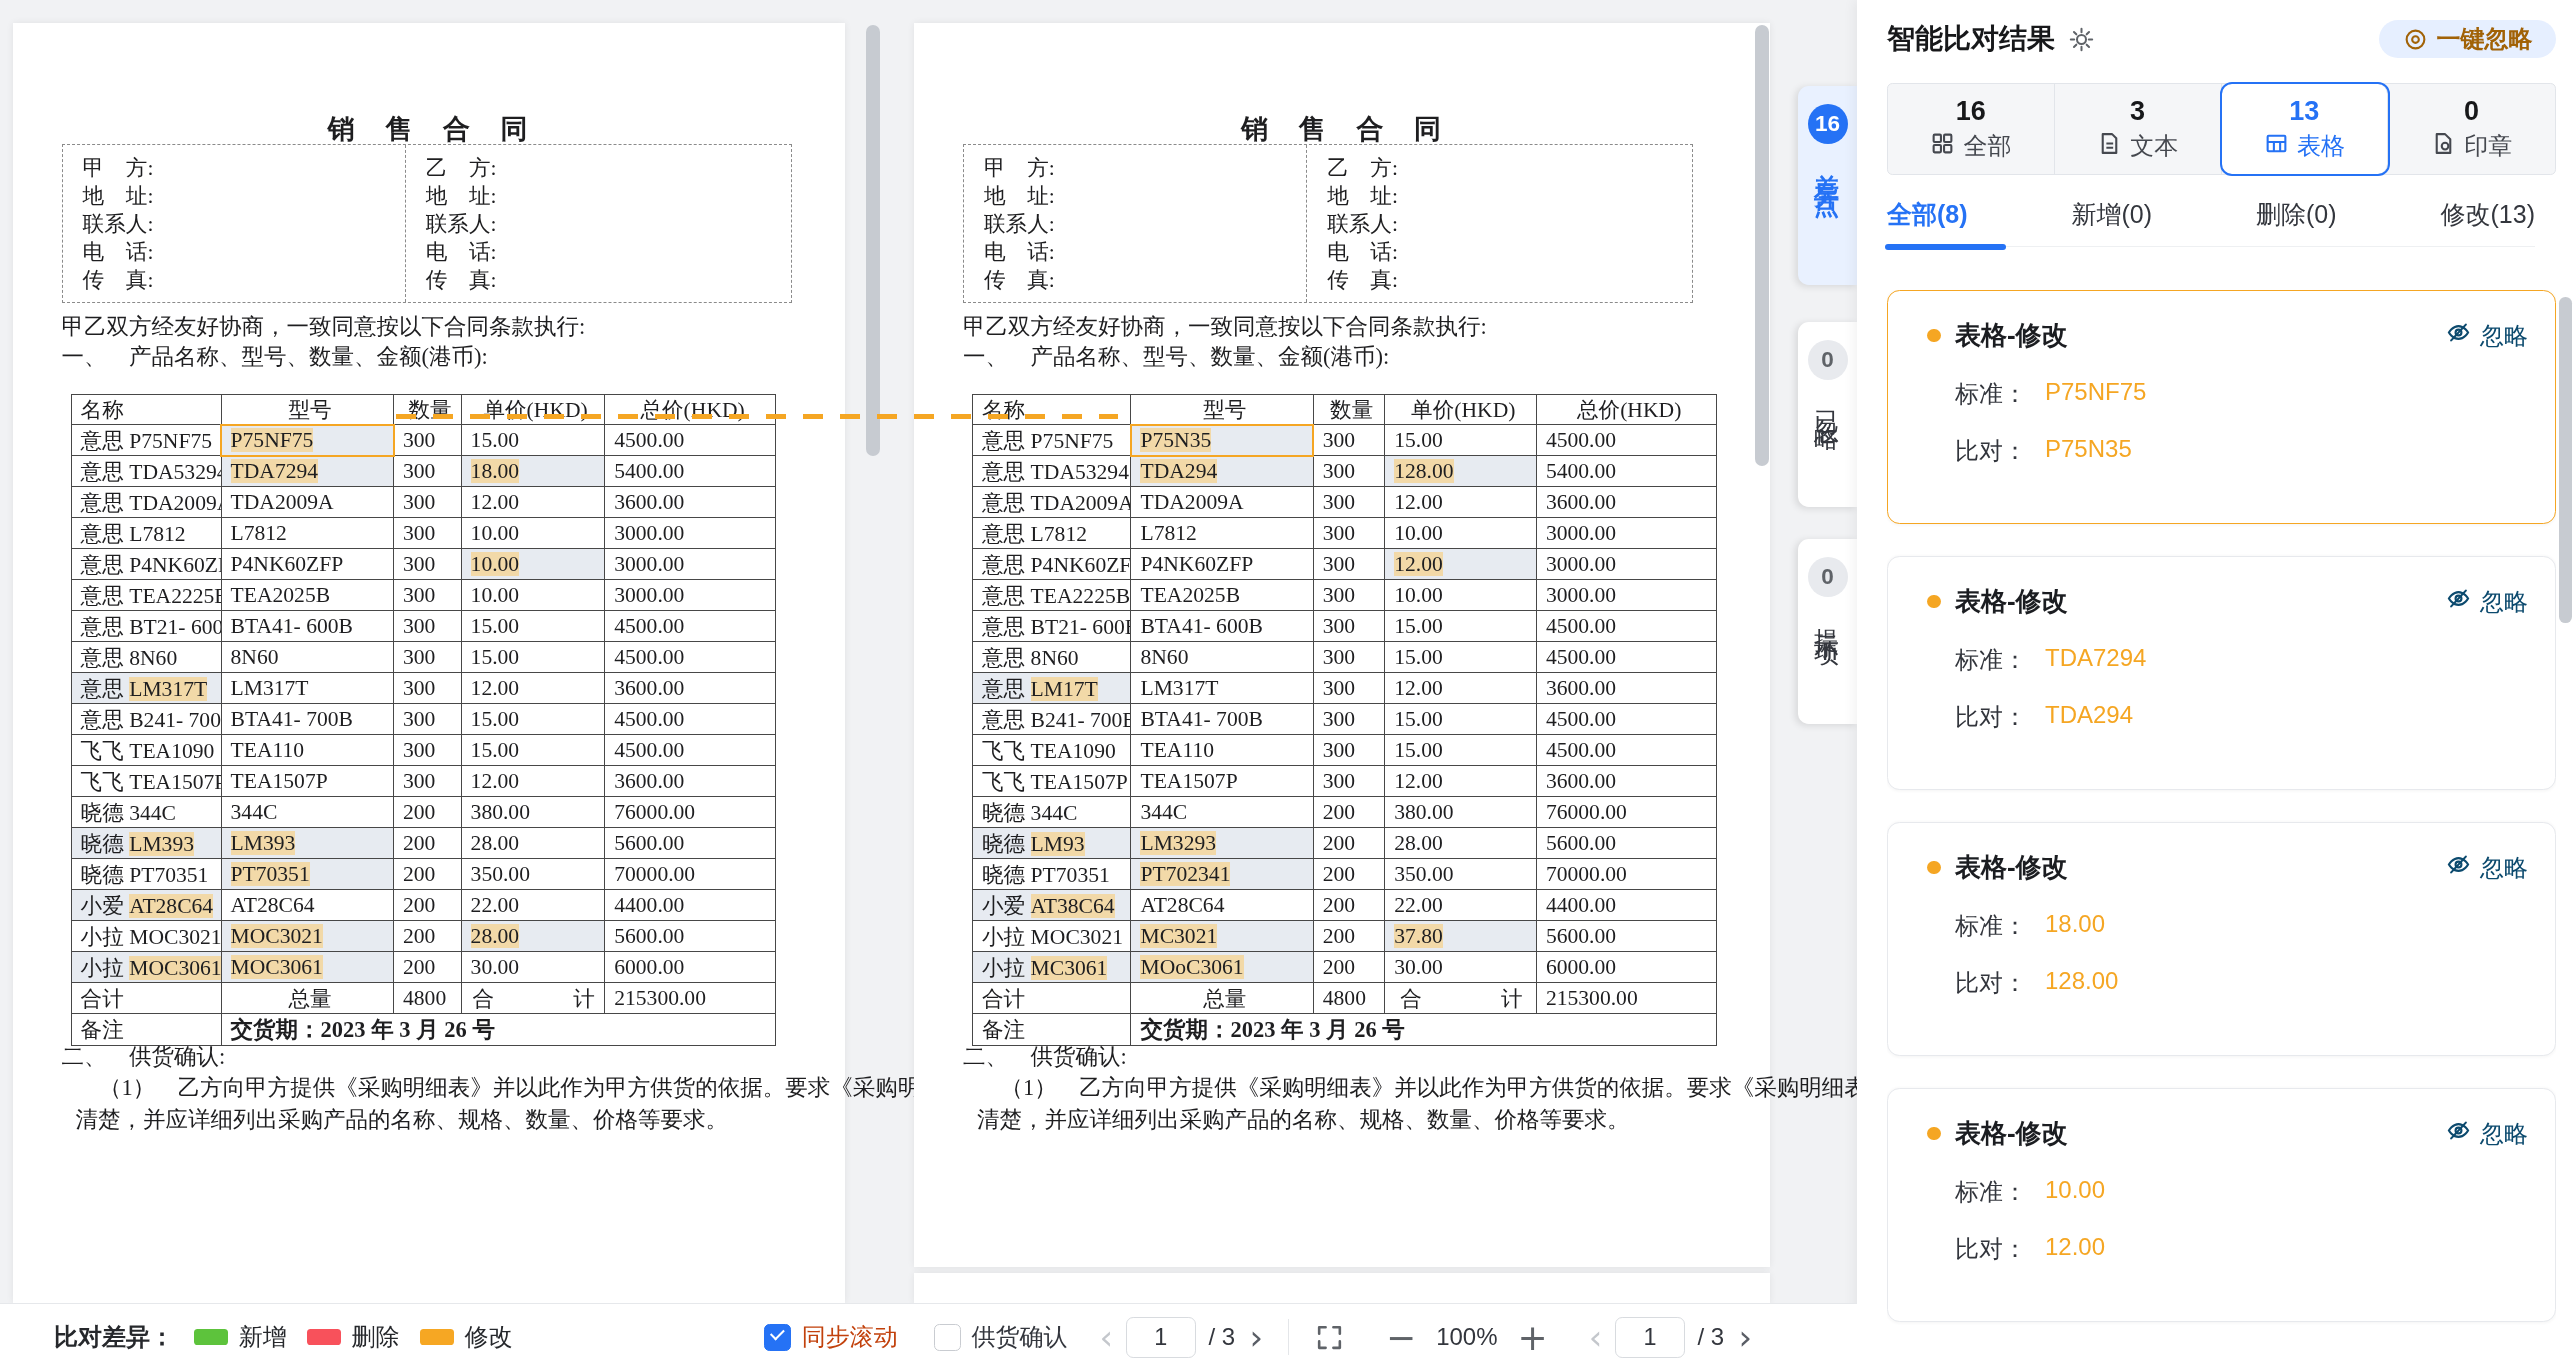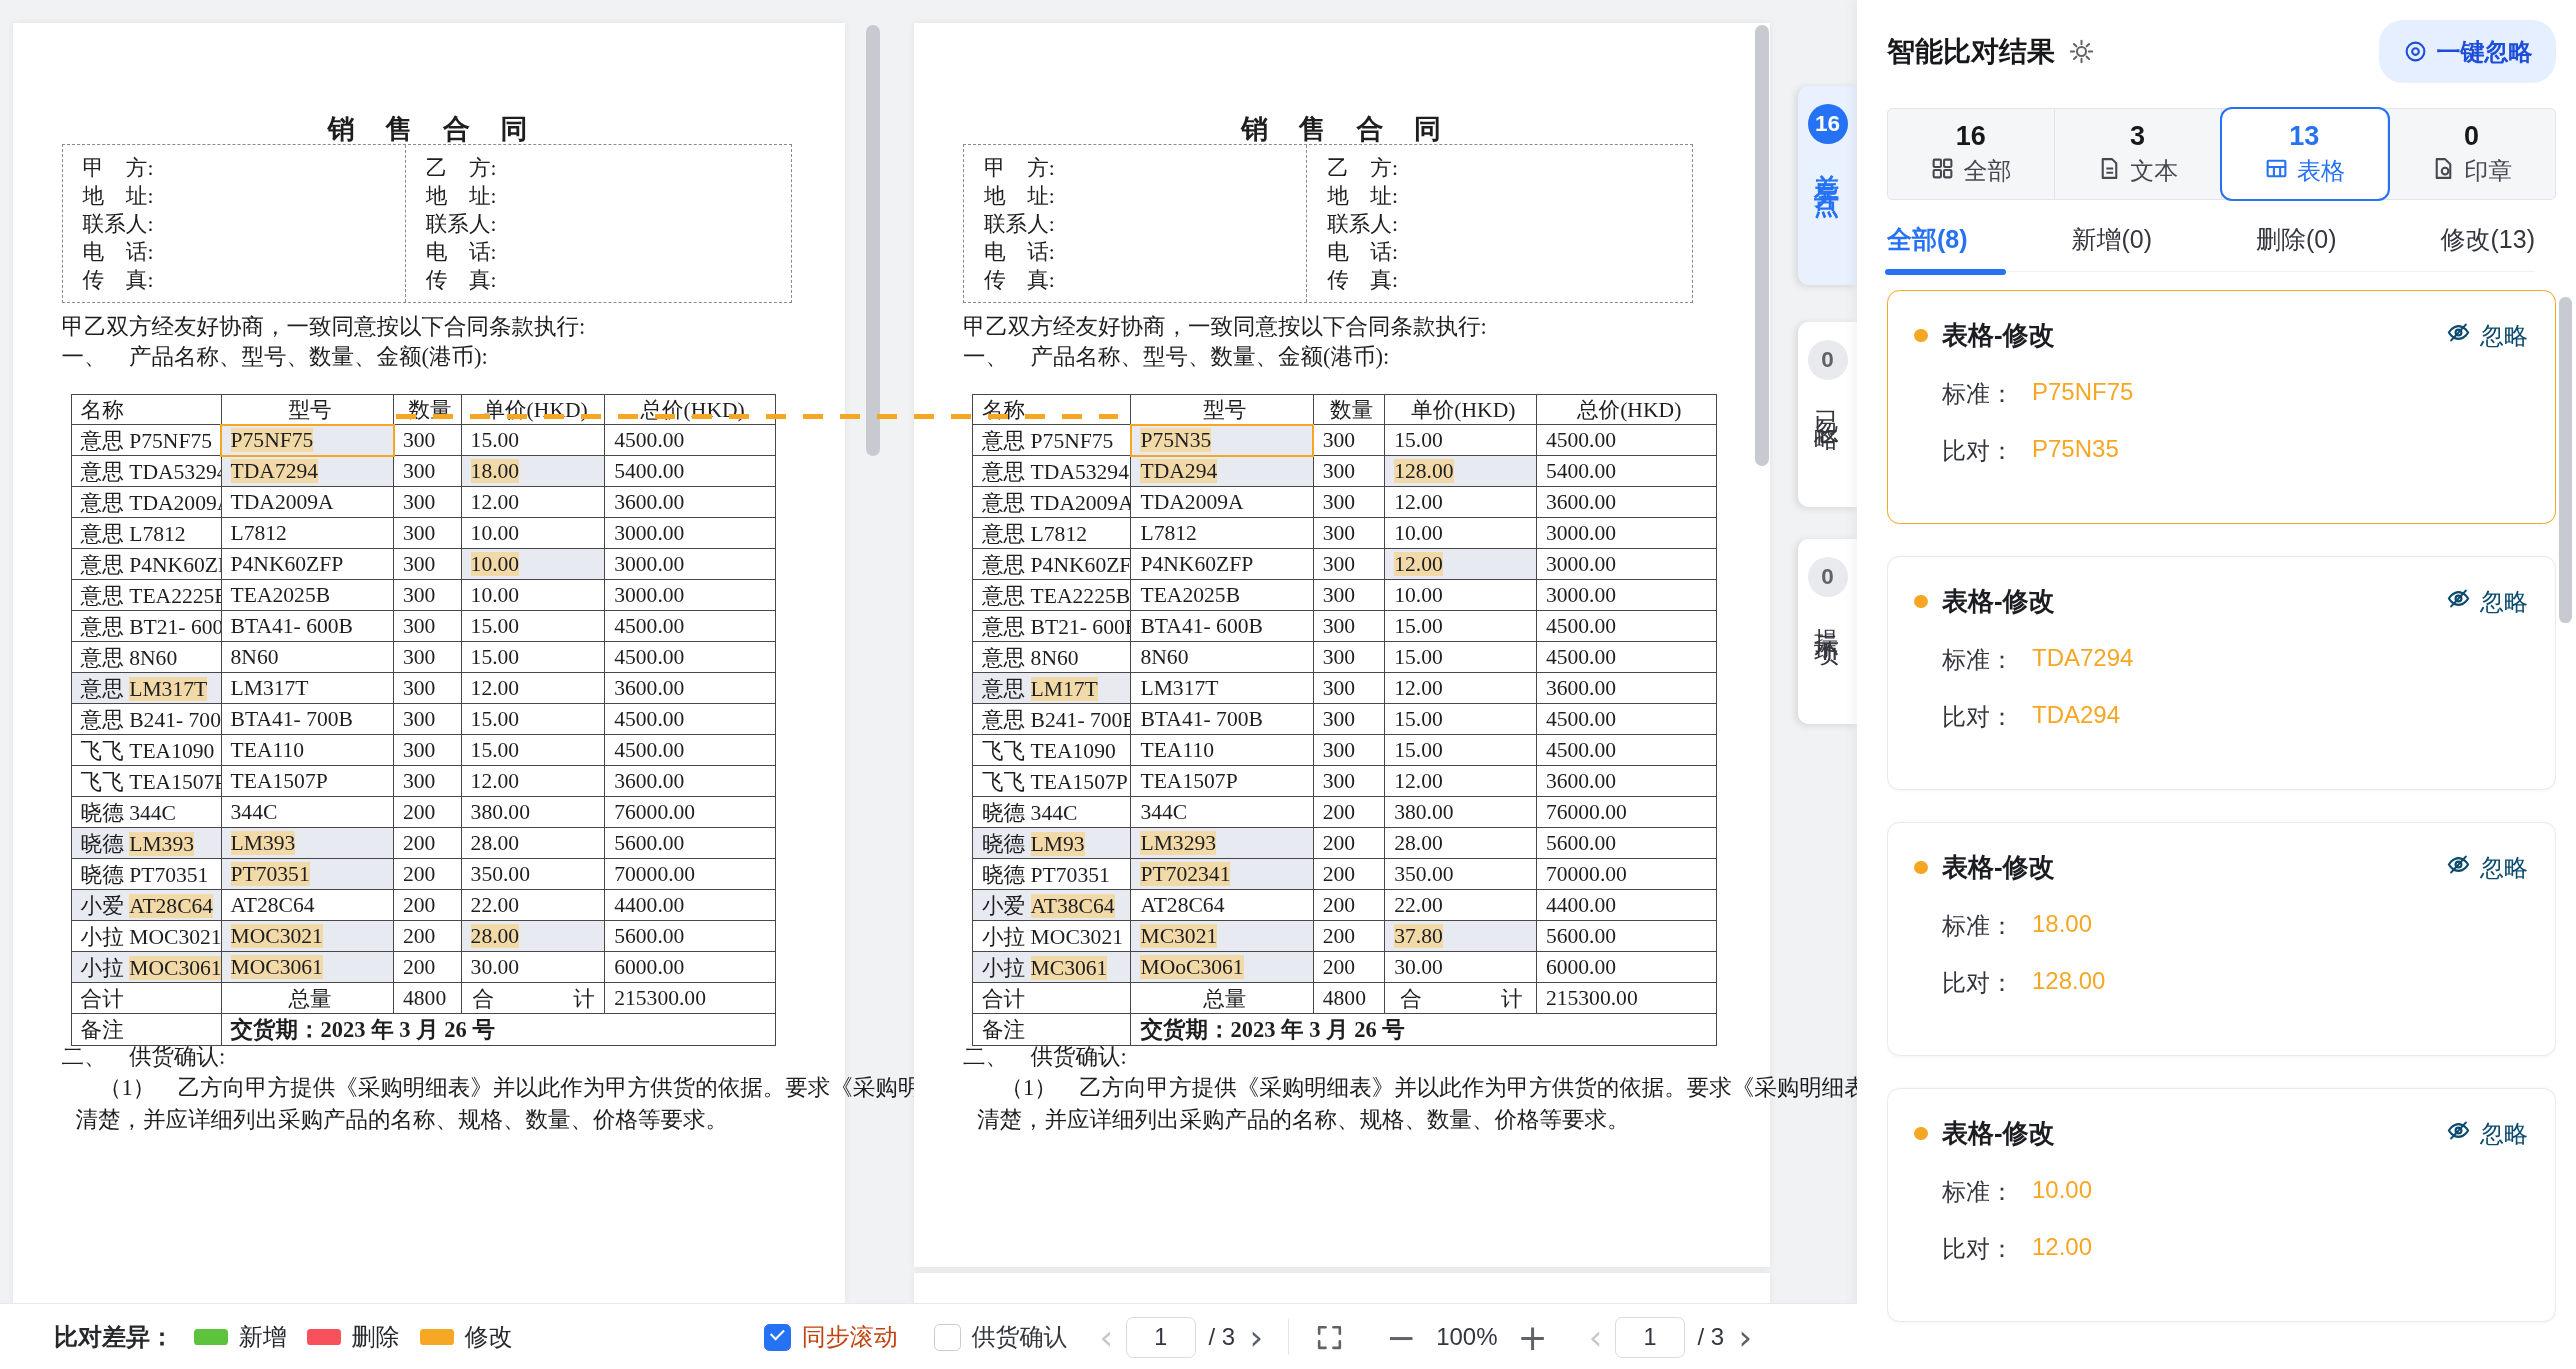--- a/index.html
+++ b/index.html
@@ -63,21 +63,21 @@
     font-size:22.5px; font-weight:600; display:flex; align-items:center; justify-content:center; }
   .side-tab.active .side-badge { background:#2572f5; color:#fff; }
   .side-label { margin-top:10.8px; font-size:25px; color:#33363d; writing-mode:vertical-rl; text-orientation:upright; letter-spacing:8px; }
   .side-tab.active .side-label { color:#2572f5; font-weight:600; }
 
   
   .panel { position:absolute; left:1857px; top:0; width:719px; height:1369px; background:#fff; box-shadow:-3.6px 0 10.8px rgba(0,0,0,.05); }
   .panel-header { display:flex; align-items:center; margin:20px 20px 0 30px; }
   .panel-title { font-size:28px; font-weight:700; color:#17181a; }
   .gear { margin-left:12.6px; width:27px; height:27px; color:#5f6368; }
-  .ignore-all { margin-left:auto; height:63px; border-radius:24px; background:#e6efff; color:#1d4ed8;
+  .ignore-all { margin-left:auto; height:38px; border-radius:24px; background:#e6efff; color:#a16207;
     font-size:24px; display:flex; align-items:center; gap:9px; padding:0 23.4px; border:none; cursor:pointer;
     font-family:inherit; font-weight:600; }
   .ignore-all svg { width:25px; height:25px; }
 
   .filter-bar { margin:25px 20px 0 30px; display:grid; grid-template-columns:repeat(4,1fr);
     border:0.9px solid #e2e5ea; border-radius:5.4px; background:#f5f6f8; }
   .filter-cell { height:90px; display:flex; flex-direction:column; align-items:center; justify-content:center;
     border-right:0.9px solid #e2e5ea; color:#45484f; cursor:pointer; }
   .filter-cell:last-child { border-right:none; }
   .filter-count { font-size:27px; font-weight:600; color:#17181a; line-height:31px; }
@@ -87,21 +87,21 @@
   .filter-cell.active .filter-count, .filter-cell.active .filter-label { color:#2572f5; }
 
   .subtabs { margin:23.4px 41px 0 30px; display:flex; justify-content:space-between; font-size:25px;
     padding-bottom:14.4px; border-bottom:1.8px solid #eef0f2; }
   .subtab { color:#33363d; cursor:pointer; position:relative; }
   .subtab.active { color:#2572f5; font-weight:700; }
   .subtab.active::after { content:''; position:absolute; left:-1.8px; bottom:-19px; width:121px; height:6.3px; background:#2572f5; border-radius:3.6px; }
 
   .cards { position:absolute; left:30px; right:20px; top:290px; bottom:0; display:flex; flex-direction:column; gap:32px; overflow:hidden; }
   .card { flex:0 0 auto; min-height:234px; border:1.8px solid #e7e9ed; border-radius:12.6px; background:#fff;
-    padding:27px 27px 0 26px; box-shadow:0 0.9px 3.6px rgba(31,35,41,.05); cursor:pointer; }
+    padding:27px 27px 0 39px; box-shadow:0 0.9px 3.6px rgba(31,35,41,.05); cursor:pointer; }
   .card.selected { border-color:#f5a623; }
   .card-head { display:flex; align-items:center; }
   .card-dot { width:13.5px; height:13.5px; border-radius:50%; background:#f5a623; margin-right:14.4px; }
   .card-type { font-size:26px; font-weight:700; color:#1b1d21; }
   .card-ignore { margin-left:auto; display:flex; align-items:center; gap:8px; color:#0c4a6e; font-size:24px; cursor:pointer; }
   .card-ignore svg { width:27px; height:27px; }
   .card-row { margin:25px 0 0 28px; font-size:24px; display:flex; }
   .card-row:first-of-type { margin-top:32px; }
   .card-row .lbl { color:#33363d; }
   .card-row .val { color:#f5a623; margin-left:18px; }

